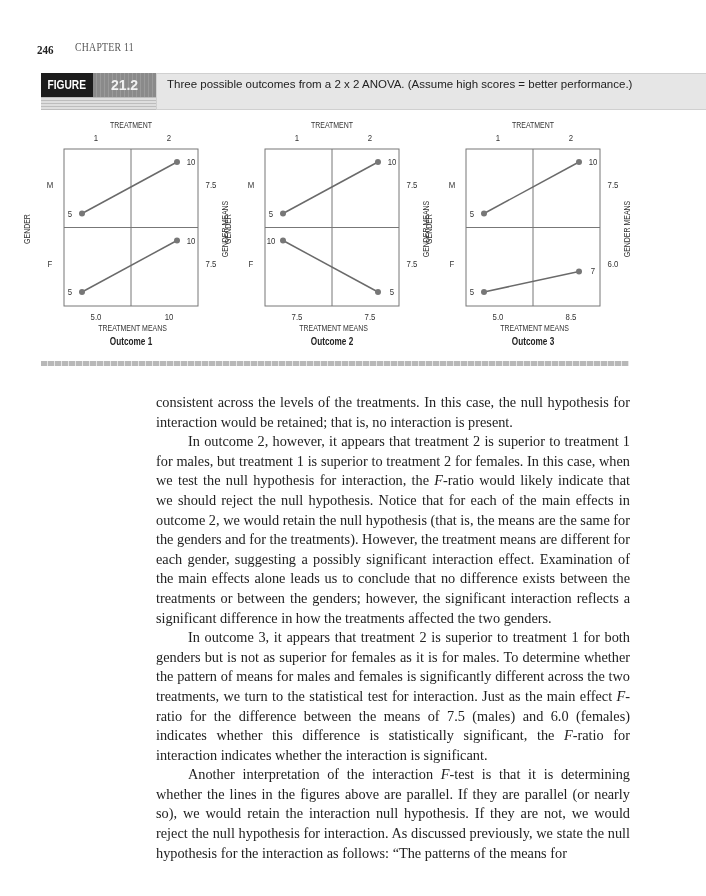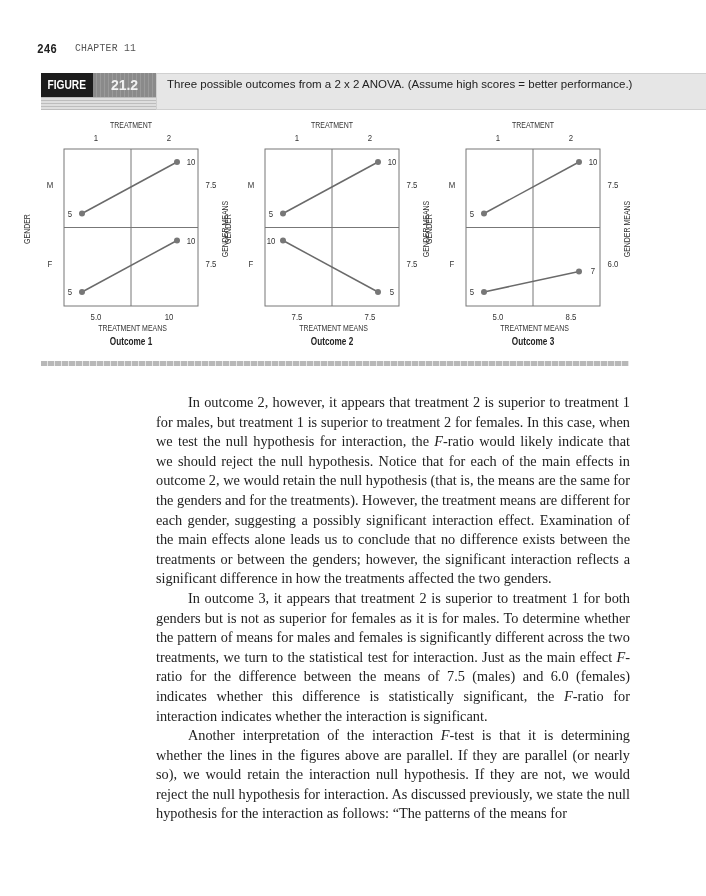--- a/index.html
+++ b/index.html
@@ -1,20 +1,20 @@
 <!DOCTYPE html>
 <html><head>
 <meta charset="utf-8">
 <style>
   html, body { margin: 0; padding: 0; }
   body {
     width: 706px; height: 896px; background: #ffffff; position: relative; overflow: hidden;
     font-family: "Liberation Sans", sans-serif; color: #222;
   }
-  .running-head { position: absolute; left: 37px; top: 40px; font-family: Liberation Mono, monospace; }
+  .running-head { position: absolute; left: 37px; top: 40px; font-family: Liberation Serif, serif; }
   .page-num { font-weight: bold; font-size: 13px; color: #222; transform: scaleX(0.85); display: inline-block; transform-origin: left; }
   .chapter { font-size: 11.5px; color: #555; margin-left: 8px; display: inline-block; transform: scaleX(0.85); transform-origin: left; letter-spacing: 0.3px; position: absolute; left: 30px; top: 1px; white-space: nowrap; }
 
   .fig-header { position: absolute; left: 41px; top: 73px; width: 588px; height: 37px; }
   .fig-label { position: absolute; left: 0; top: 0; width: 52px; height: 24px; background: #1c1c1c; color: #fff; font-weight: bold; font-size: 12px; line-height: 24px; text-align: center; }
   .fig-label span { display: inline-block; transform: scaleX(0.85); }
   .fig-num { position: absolute; left: 52px; top: 0; width: 63px; height: 24px;
     background: repeating-linear-gradient(90deg, #8a8a8a 0 3px, #9a9a9a 3px 4px), #8f8f8f;
     color: #f2f2f2; font-weight: bold; font-size: 14px; line-height: 24px; text-align: center; }
   .fig-stripes { position: absolute; left: 0; top: 24px; width: 115px; height: 13px;
@@ -142,16 +142,17 @@
       <div class="lbl" style="left: 36px; width: 80px; top: 196px;">5.0</div>
       <div class="lbl" style="left: 109px; width: 80px; top: 196px;">8.5</div>
       <div class="lbl small" style="left: 71px; width: 80px; top: 208px;">TREATMENT MEANS</div>
       <div class="lbl bold" style="left: 71px; width: 80px; top: 221px;">Outcome 3</div>
     </div>
 </div>
 
 <div class="divider"></div>
 
 <div class="body-text" id="body-text">
+    <p class="cont">consistent across the levels of the treatments. In this case, the null hypothesis for interaction would be retained; that is, no interaction is present.</p>
     <p>In outcome 2, however, it appears that treatment 2 is superior to treatment 1 for males, but treatment 1 is superior to treatment 2 for females. In this case, when we test the null hypothesis for interaction, the <i>F</i>-ratio would likely indi­cate that we should reject the null hypothesis. Notice that for each of the main effects in outcome 2, we would retain the null hypothesis (that is, the means are the same for the genders and for the treatments). However, the treatment means are different for each gender, suggesting a possibly significant interaction effect. Examination of the main effects alone leads us to conclude that no difference exists between the treatments or between the genders; however, the significant interaction reflects a significant difference in how the treatments affected the two genders.</p>
     <p>In outcome 3, it appears that treatment 2 is superior to treatment 1 for both genders but is not as superior for females as it is for males. To determine whether the pattern of means for males and females is significantly different across the two treatments, we turn to the statistical test for interaction. Just as the main effect <i>F</i>-ratio for the difference between the means of 7.5 (males) and 6.0 (females) indicates whether this difference is statistically significant, the <i>F</i>-ratio for interaction indicates whether the interaction is significant.</p>
     <p>Another interpretation of the interaction <i>F</i>-test is that it is determining whether the lines in the figures above are parallel. If they are parallel (or nearly so), we would retain the interaction null hypothesis. If they are not, we would reject the null hypothesis for interaction. As discussed previously, we state the null hypothesis for the interaction as follows: “The patterns of the means for</p>
   </div>
 
 </body></html>

